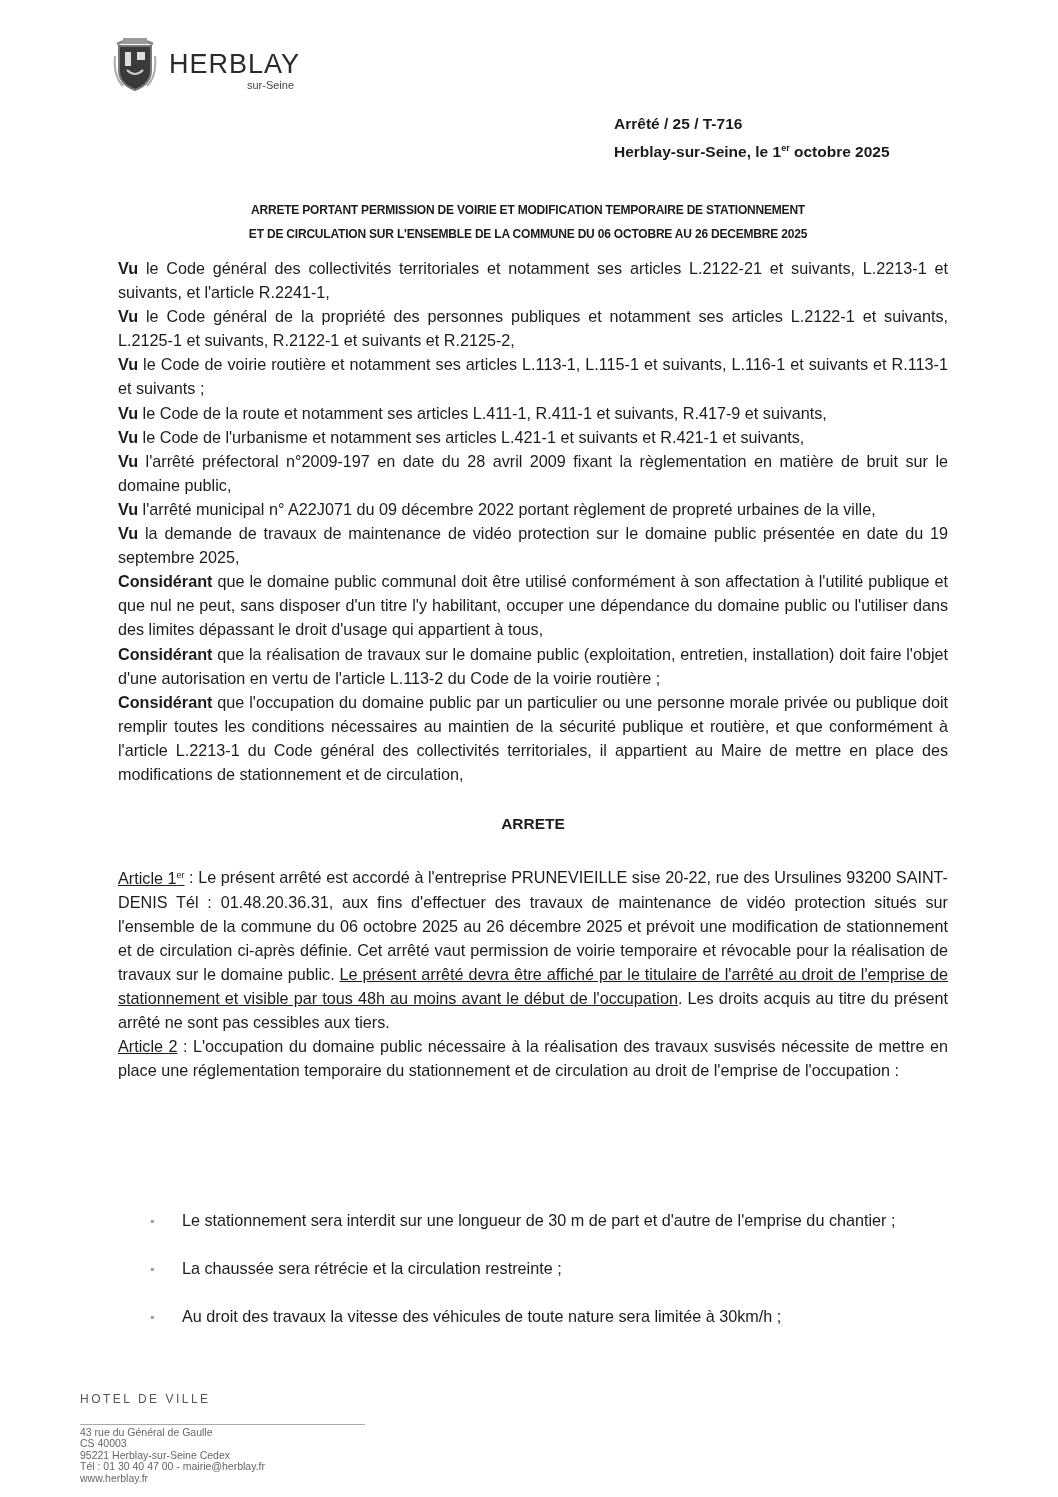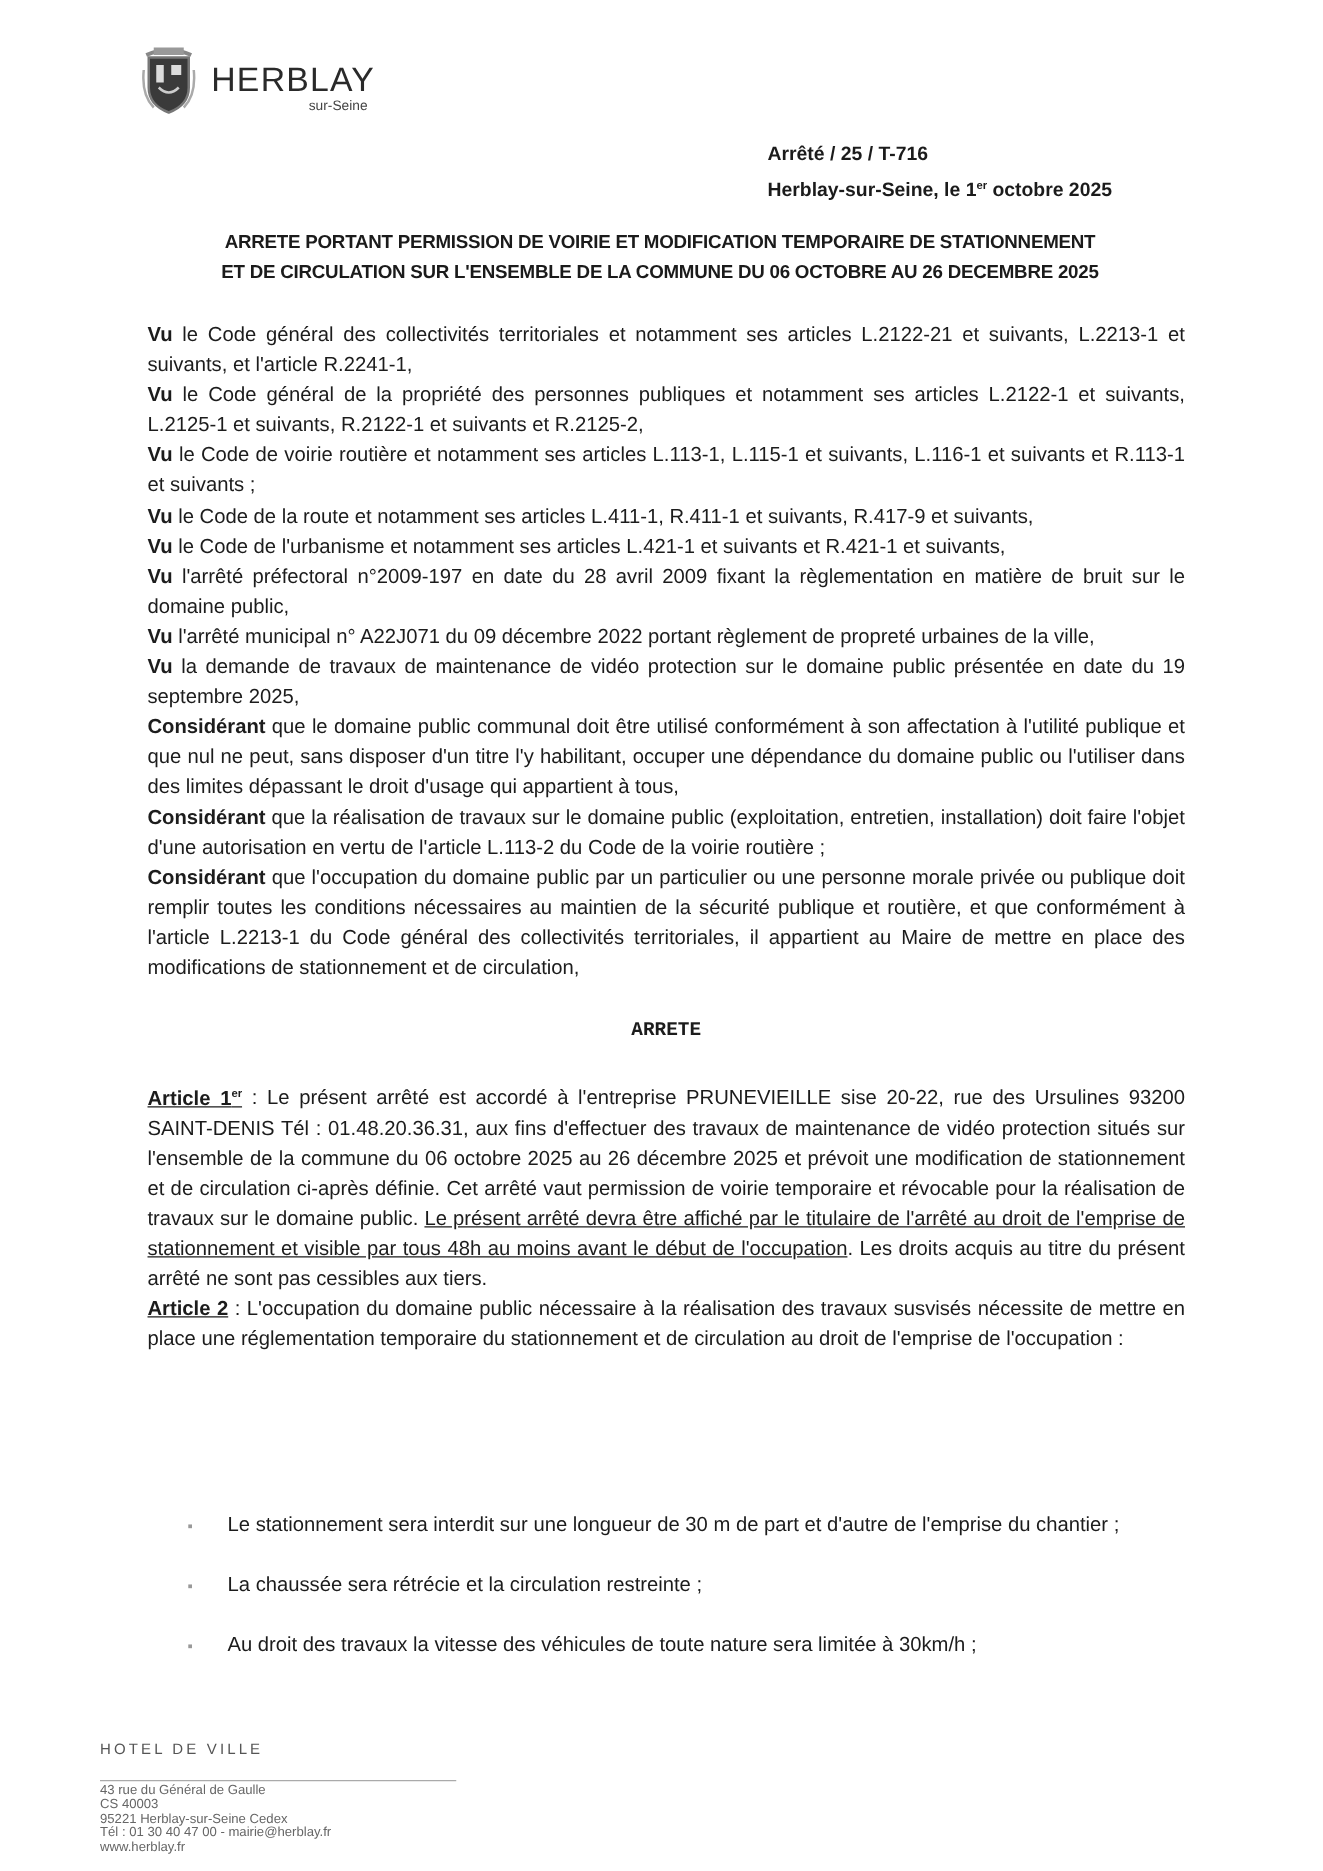--- a/index.html
+++ b/index.html
@@ -12,31 +12,31 @@
   .crest { width: 44px; height: 56px; }
   .logo-text { margin-left: 12px; margin-top: 14px; position: relative; }
   .logo-name { font-size: 27px; letter-spacing: 1px; color: #2a2a2a; line-height: 28px; display: block; }
   .logo-sub { font-size: 11px; color: #444; position: absolute; right: 6px; top: 29px; white-space: nowrap; }
 
   
   .ref { position: absolute; left: 614px; top: 112px; font-weight: bold; font-size: 15.5px; line-height: 24px; color: #1b1b1b; }
   .ref sup { font-size: 9px; }
 
   
-  .title { position: absolute; left: 118px; top: 182px; width: 820px; text-align: center;
-           font-weight: bold; font-size: 15px; line-height: 24px; letter-spacing: -0.2px; color: #1b1b1b; }
+  .title { position: absolute; left: 118px; top: 198px; width: 820px; text-align: center;
+           font-weight: bold; font-size: 12px; line-height: 24px; letter-spacing: -0.2px; color: #1b1b1b; }
 
   
   .body { position: absolute; left: 118px; top: 256px; width: 830px; font-size: 16.2px; line-height: 24.1px; color: #1c1c1c; }
   .body p { margin: 0; text-align: justify; }
   .body b { font-weight: bold; }
   .maire { font-weight: bold; font-size: 15.5px; letter-spacing: -0.2px; }
-  .arrete-heading { text-align: center !important; font-weight: bold; margin: 26px 0 26px 0 !important; font-size: 15.5px; font-family: Liberation Mono, monospace; }
+  .arrete-heading { text-align: center !important; font-weight: bold; margin: 26px 0 26px 0 !important; font-size: 15.5px; }
   .u { text-decoration: underline; }
-  .art { font-weight: bold; text-decoration: underline; }
+  .art { font-weight: normal; text-decoration: underline; }
   .art sup { font-size: 9px; }
 
   
   .bullets { position: absolute; left: 150px; top: 1208px; width: 798px; font-size: 16.2px; line-height: 24px; color: #1c1c1c; }
   .bullet { display: flex; margin-bottom: 23px; }
   .bullet .dash { width: 32px; flex: 0 0 32px; color: #999; font-size: 12px; padding-top: 1px; }
   .bullet .txt { text-align: justify; flex: 1; }
 
   
   .footer { position: absolute; left: 80px; top: 1394px; width: 290px; color: #666; font-size: 10.5px; line-height: 11.5px; }

